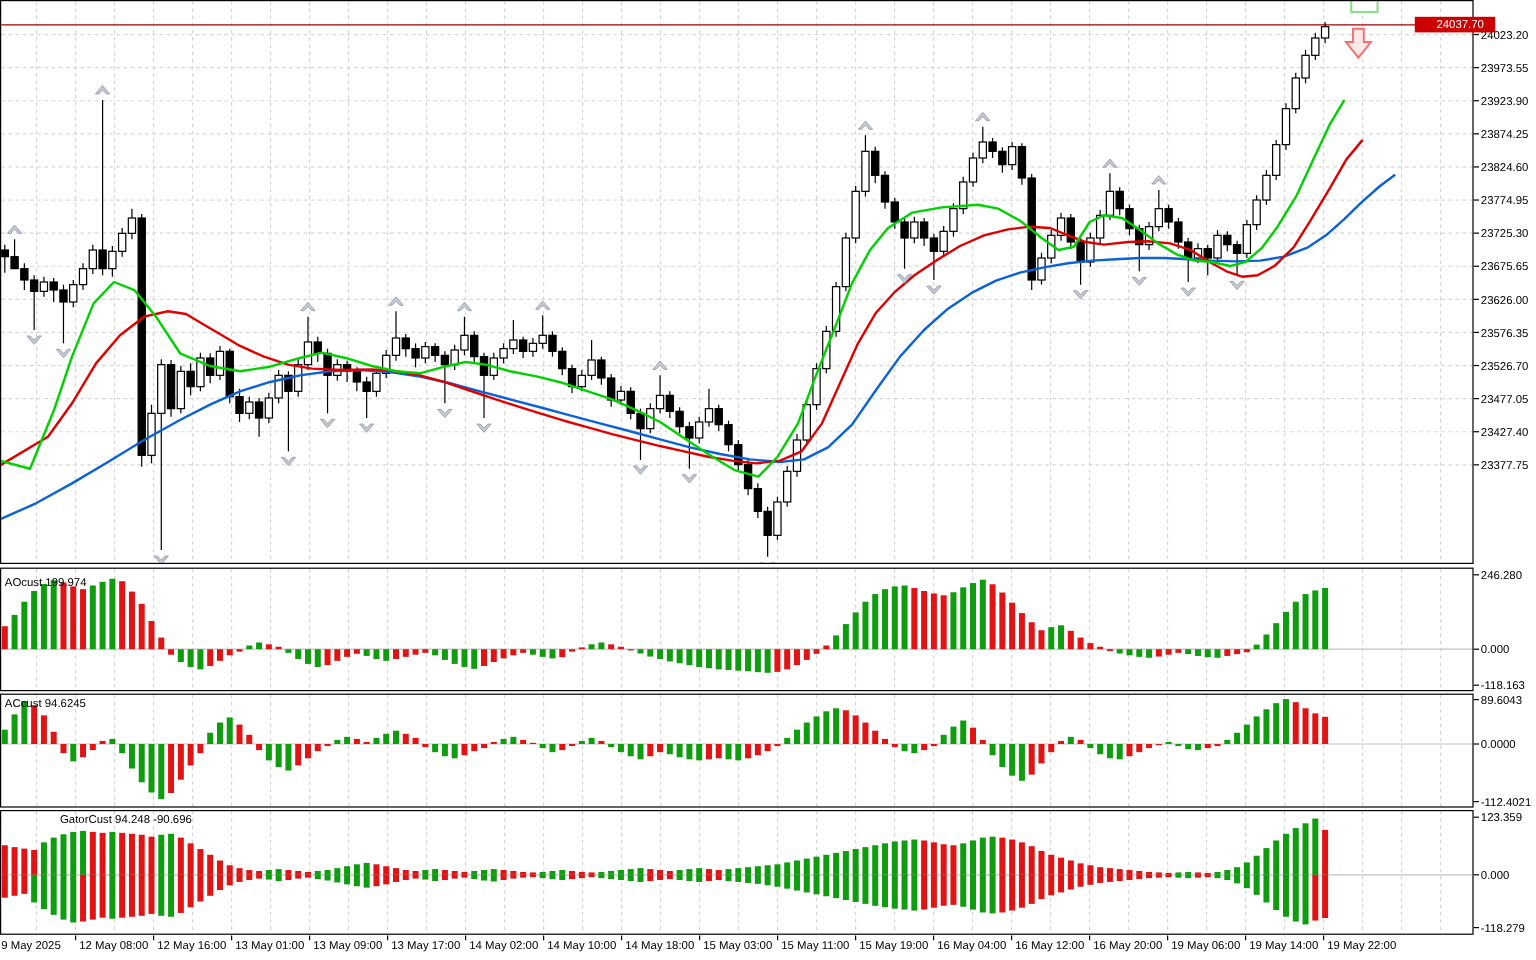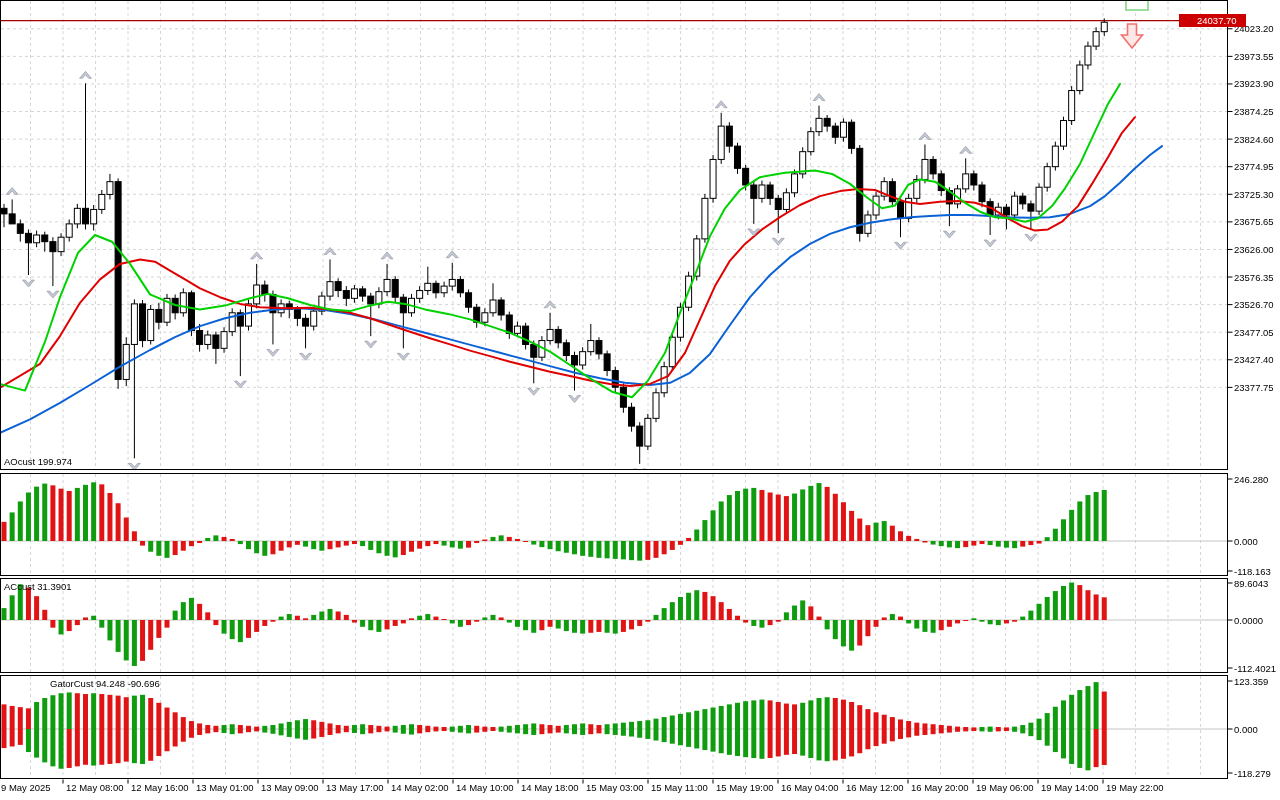--- a/index.html
+++ b/index.html
@@ -1,21 +1,21 @@
 <!DOCTYPE html>
 <html><head>
 <meta charset="utf-8">
 <style>
   html,body{margin:0;padding:0;background:#fff;}
   #app{position:relative;width:1280px;height:800px;background:#84cc16;overflow:hidden;
        font-family:"Liberation Sans",sans-serif;}
   #cv{position:absolute;left:0;top:0;}
   svg text{font-family:"Liberation Sans",sans-serif;font-size:9.5px;fill:#000;}
   .ptitle{position:absolute;left:4px;font-size:9.5px;color:#000;white-space:nowrap;}
-  #t-ao{top:456px;}
+  #t-ao{top:480px;}
   #t-ac{top:581px;}
   #t-gator{top:678px;margin-left:46px;}
   #price-tag{position:absolute;left:1179px;top:14px;width:49px;height:13px;
      background:#cc0000;color:#fff;font-size:9.5px;line-height:13px;padding-left:18px;}
 </style>
 </head>
 <body>
 
 <div id="app">
   <svg id="cv" width="1280" height="800">
@@ -1143,16 +1143,16 @@
         <text x="911" y="791">16 May 20:00</text>
         <line x1="973" y1="779.5" x2="973" y2="783.5" stroke="#000" stroke-width="1"></line>
         <text x="976" y="791">19 May 06:00</text>
         <line x1="1038" y1="779.5" x2="1038" y2="783.5" stroke="#000" stroke-width="1"></line>
         <text x="1041" y="791">19 May 14:00</text>
         <line x1="1103" y1="779.5" x2="1103" y2="783.5" stroke="#000" stroke-width="1"></line>
         <text x="1106" y="791">19 May 22:00</text>
       </g>
     </svg>
   <div class="ptitle" id="t-ao">AOcust 199.974</div>
-  <div class="ptitle" id="t-ac">ACcust 31.3901</div>
+  <div class="ptitle" id="t-ac">ACcust 94.6245</div>
   <div class="ptitle" id="t-gator">GatorCust 94.248 -90.696</div>
   <div id="price-tag">24037.70</div>
 </div>
 
 </body></html>

